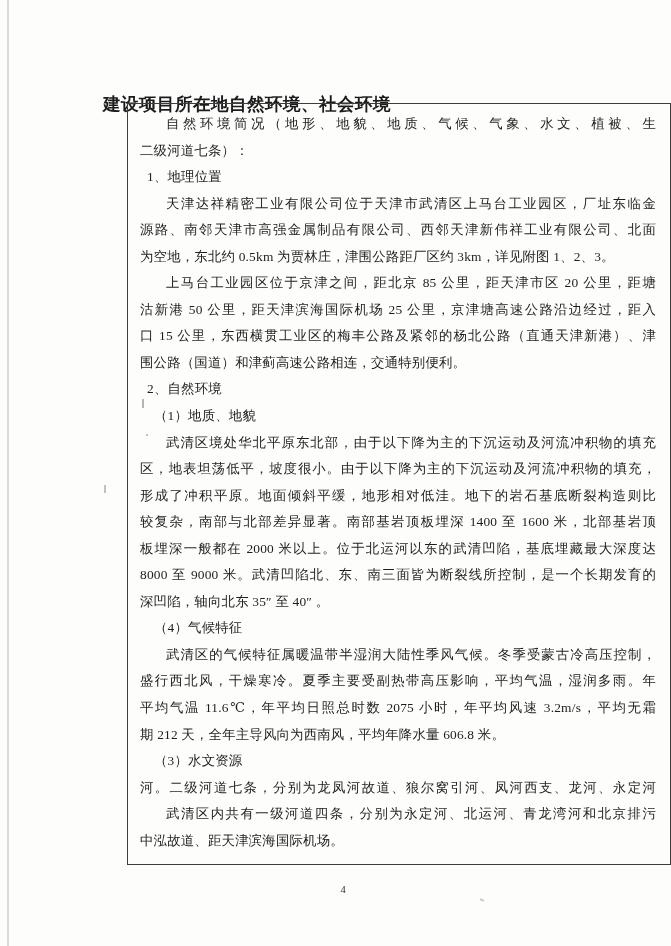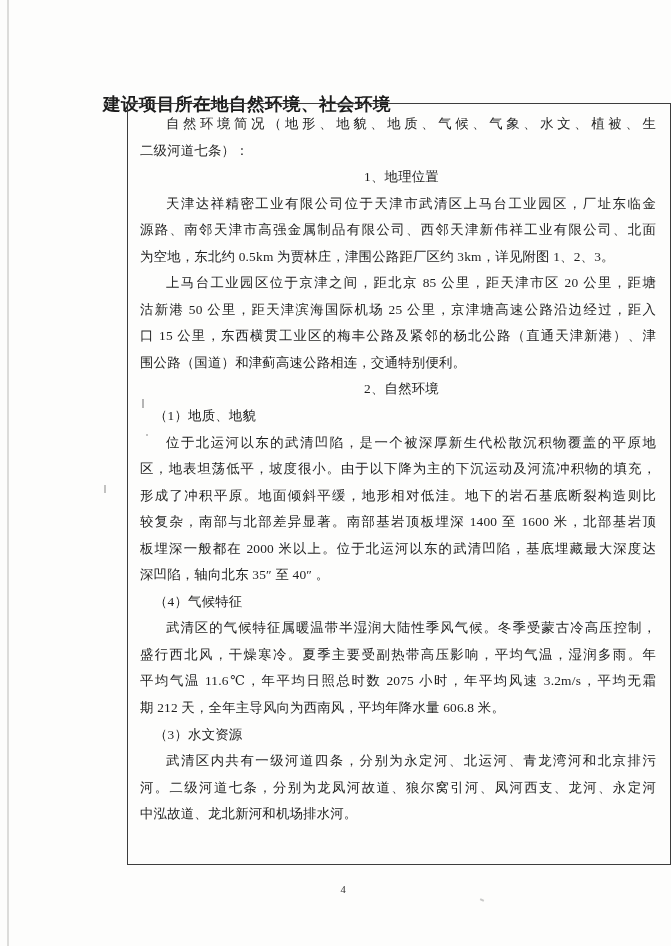--- a/index.html
+++ b/index.html
@@ -51,21 +51,21 @@
     font-size: 13.4px;
     line-height: 26.55px;
     color: #1e1e1e;
     text-align: left;
     letter-spacing: 0.2px;
   }
   .line.fill {
     text-align: justify;
     text-align-last: justify;
   }
-  .ind0_5 { padding-left: 7px; text-align: center; }
+  .ind0_5 { padding-left: 7px; }
   .ind1   { padding-left: 14px; }
   .ind2   { padding-left: 26px; }
   .page-number {
     position: absolute;
     left: 333px; top: 884px;
     width: 20px;
     text-align: center;
     font-size: 10.5px;
     color: #2f2f2f;
   }
@@ -92,35 +92,36 @@
         <div class="line ind0_5">1、地理位置</div>
         <div class="line ind2 fill">天津达祥精密工业有限公司位于天津市武清区上马台工业园区，厂址东临金</div>
         <div class="line fill">源路、南邻天津市高强金属制品有限公司、西邻天津新伟祥工业有限公司、北面</div>
         <div class="line">为空地，东北约 0.5km 为贾林庄，津围公路距厂区约 3km，详见附图 1、2、3。</div>
         <div class="line ind2 fill">上马台工业园区位于京津之间，距北京 85 公里，距天津市区 20 公里，距塘</div>
         <div class="line fill">沽新港 50 公里，距天津滨海国际机场 25 公里，京津塘高速公路沿边经过，距入</div>
         <div class="line fill">口 15 公里，东西横贯工业区的梅丰公路及紧邻的杨北公路（直通天津新港）、津</div>
         <div class="line">围公路（国道）和津蓟高速公路相连，交通特别便利。</div>
         <div class="line ind0_5">2、自然环境</div>
         <div class="line ind1">（1）地质、地貌</div>
-        <div class="line ind2 fill">位于北运河以东的武清凹陷，是一个被深厚新生代松散沉积物覆盖的平原地</div>
+        <div class="line ind2 fill">武清区境处华北平原东北部，由于以下降为主的下沉运动及河流冲积物的填充</div>
         <div class="line fill">区，地表坦荡低平，坡度很小。由于以下降为主的下沉运动及河流冲积物的填充，</div>
         <div class="line fill">形成了冲积平原。地面倾斜平缓，地形相对低洼。地下的岩石基底断裂构造则比</div>
         <div class="line fill">较复杂，南部与北部差异显著。南部基岩顶板埋深 1400 至 1600 米，北部基岩顶</div>
         <div class="line fill">板埋深一般都在 2000 米以上。位于北运河以东的武清凹陷，基底埋藏最大深度达</div>
+        <div class="line fill">8000 至 9000 米。武清凹陷北、东、南三面皆为断裂线所控制，是一个长期发育的</div>
         <div class="line">深凹陷，轴向北东 35″ 至 40″ 。</div>
         <div class="line ind1">（4）气候特征</div>
         <div class="line ind2 fill">武清区的气候特征属暖温带半湿润大陆性季风气候。冬季受蒙古冷高压控制，</div>
         <div class="line fill">盛行西北风，干燥寒冷。夏季主要受副热带高压影响，平均气温，湿润多雨。年</div>
         <div class="line fill">平均气温 11.6℃，年平均日照总时数 2075 小时，年平均风速 3.2m/s，平均无霜</div>
         <div class="line">期 212 天，全年主导风向为西南风，平均年降水量 606.8 米。</div>
         <div class="line ind1">（3）水文资源</div>
+        <div class="line fill">河。二级河道七条，分别为龙凤河故道、狼尔窝引河、凤河西支、龙河、永定河</div>
         <div class="line ind2 fill">武清区内共有一级河道四条，分别为永定河、北运河、青龙湾河和北京排污</div>
-        <div class="line fill">河。二级河道七条，分别为龙凤河故道、狼尔窝引河、凤河西支、龙河、永定河</div>
-        <div class="line">中泓故道、龙北新河和机场排水河。</div>
+        <div class="line">中泓故道、距天津滨海国际机场。</div>
       </div>
   </div>
 
   <div class="speck speck-a"></div>
   <div class="speck speck-b"></div>
   <div class="speck speck-c"></div>
   <div class="speck speck-d"></div>
 
   <div class="page-number">4</div>
 </div>

